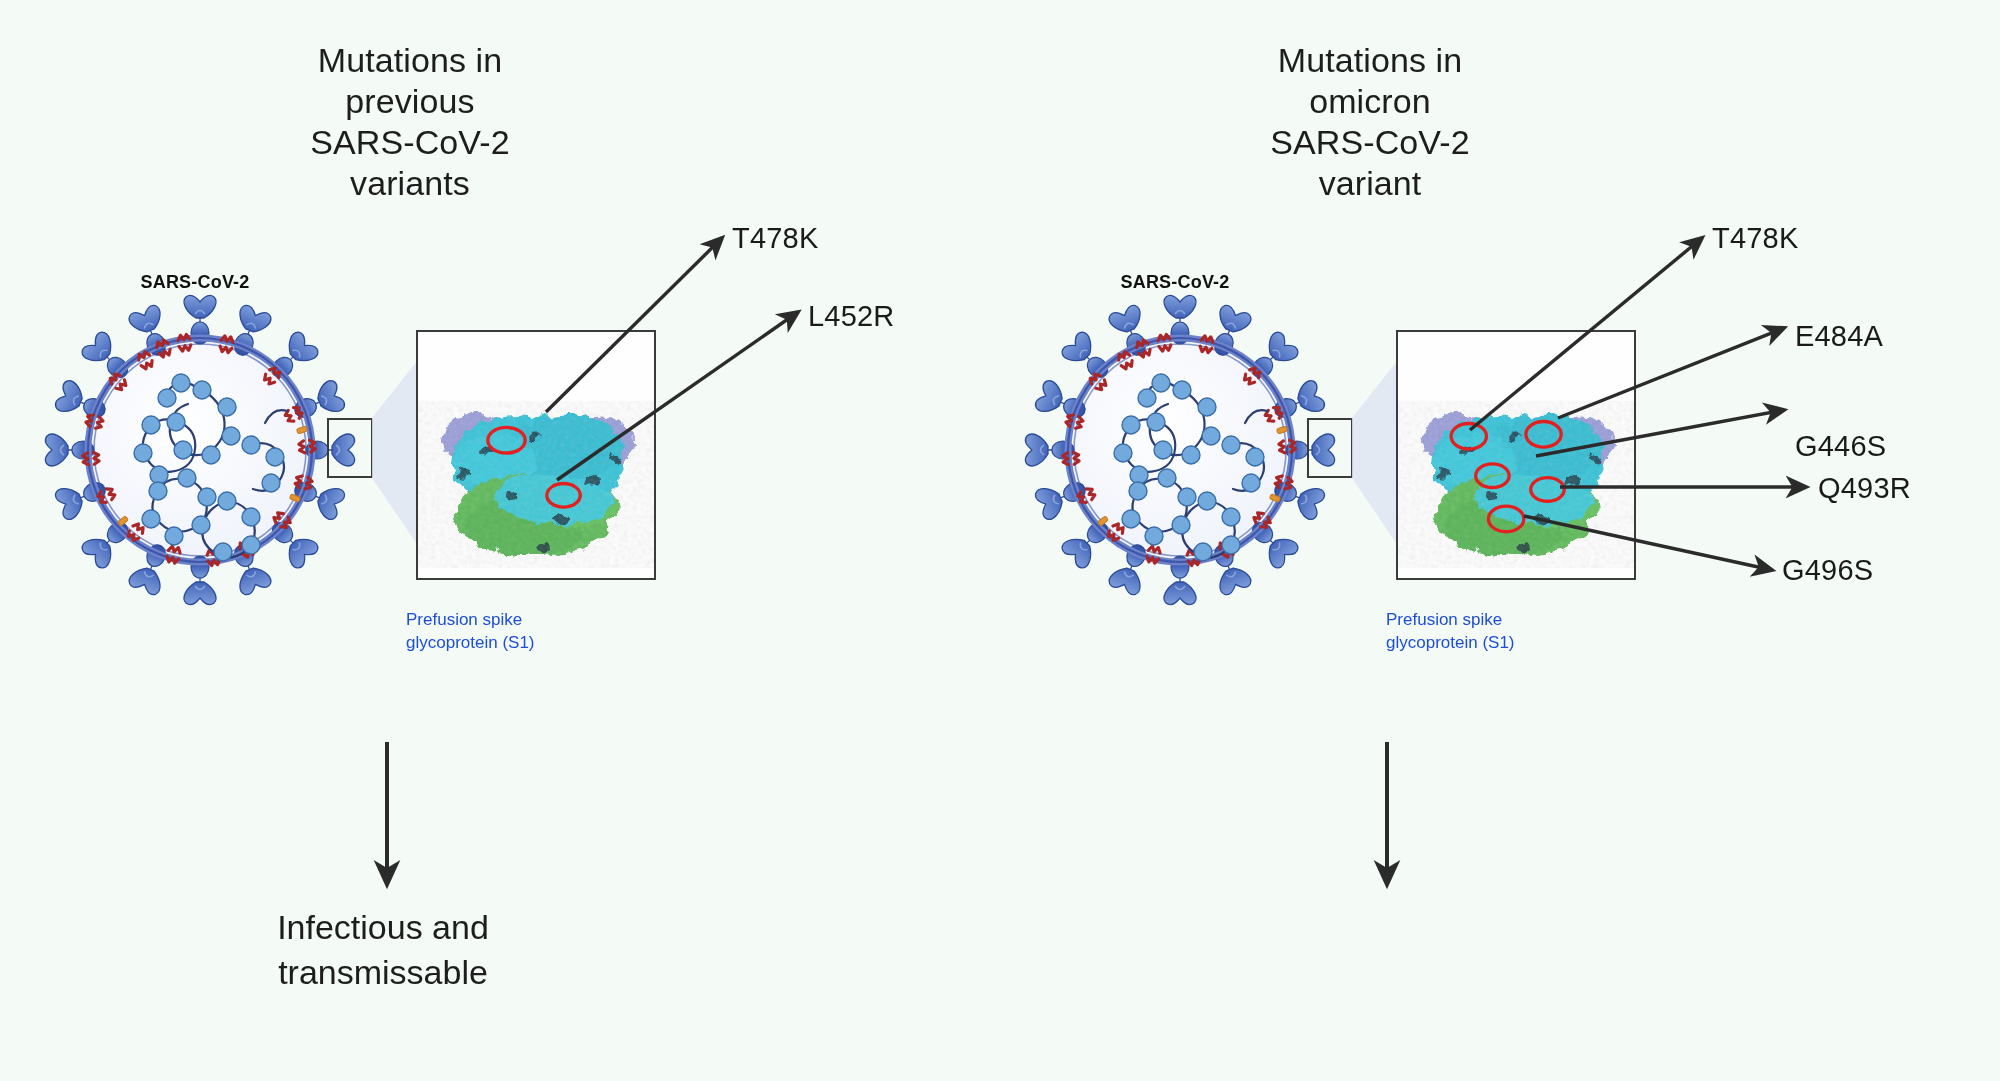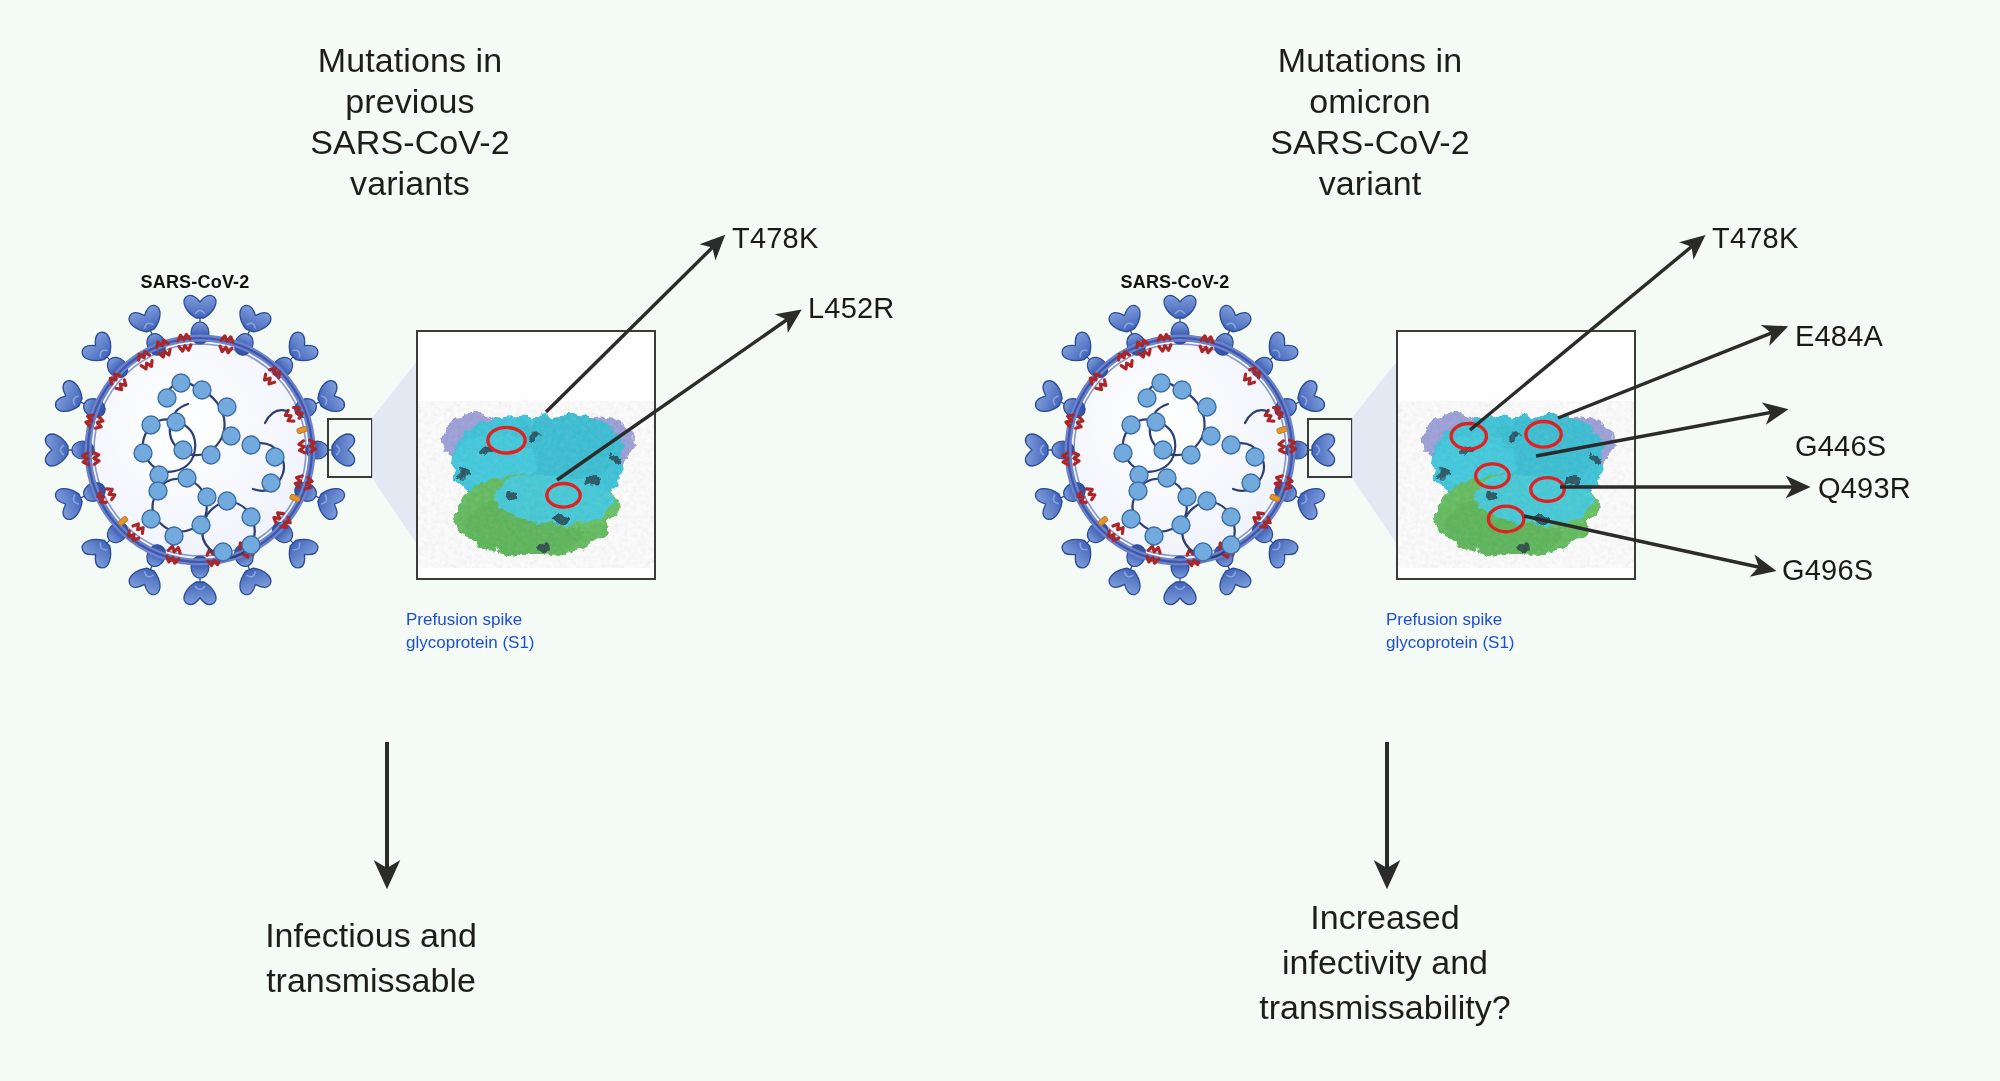--- a/index.html
+++ b/index.html
@@ -350,23 +350,23 @@
         <ellipse cx="90" cy="110" rx="19" ry="13"></ellipse>
         <ellipse cx="148" cy="166" rx="17" ry="12"></ellipse>
       </g>
     </svg>
   </div>
 
   <div class="box-caption" style="left:406px;top:608px;width:260px;">Prefusion spike
 glycoprotein (S1)</div>
 
   <div class="mut-label" style="left:732px;top:222px;">T478K</div>
-  <div class="mut-label" style="left:808px;top:292px;">L452R</div>
-
-  <div class="outcome" style="left:211px;top:905px;width:320px;margin-top:8px;">Infectious and
+  <div class="mut-label" style="left:808px;top:300px;">L452R</div>
+
+  <div class="outcome" style="left:223px;top:905px;width:320px;">Infectious and
 transmissable</div>
 
   <div class="arrows">
     <svg viewBox="0 0 1000 1081">
       <defs>
         <marker id="ah-l" viewBox="0 0 12 12" refX="9" refY="6" markerWidth="8" markerHeight="8" orient="auto-start-reverse">
           <path d="M0,1 L11,6 L0,11 L3,6 Z" fill="#2b2b2b"></path>
         </marker>
       </defs>
 
@@ -606,23 +606,20 @@
 
   <div class="box-caption" style="left:386px;top:608px;width:260px;">Prefusion spike
 glycoprotein (S1)</div>
 
   <div class="mut-label" style="left:712px;top:222px;">T478K</div>
   <div class="mut-label" style="left:795px;top:320px;">E484A</div>
   <div class="mut-label" style="left:795px;top:394px;margin-top:36px;">G446S</div>
   <div class="mut-label" style="left:818px;top:472px;">Q493R</div>
   <div class="mut-label" style="left:782px;top:554px;">G496S</div>
 
-  <div class="outcome" style="left:175px;top:895px;width:420px;">Increased
-infectivity and
-transmissability?</div>
 
   <div class="arrows">
     <svg viewBox="0 0 1000 1081">
       <defs>
         <marker id="ah-r" viewBox="0 0 12 12" refX="9" refY="6" markerWidth="8" markerHeight="8" orient="auto-start-reverse">
           <path d="M0,1 L11,6 L0,11 L3,6 Z" fill="#2b2b2b"></path>
         </marker>
       </defs>
 
       <line x1="470" y1="430" x2="702" y2="238" stroke="#2b2b2b" stroke-width="3.4" marker-end="url(#ah-r)"></line>

